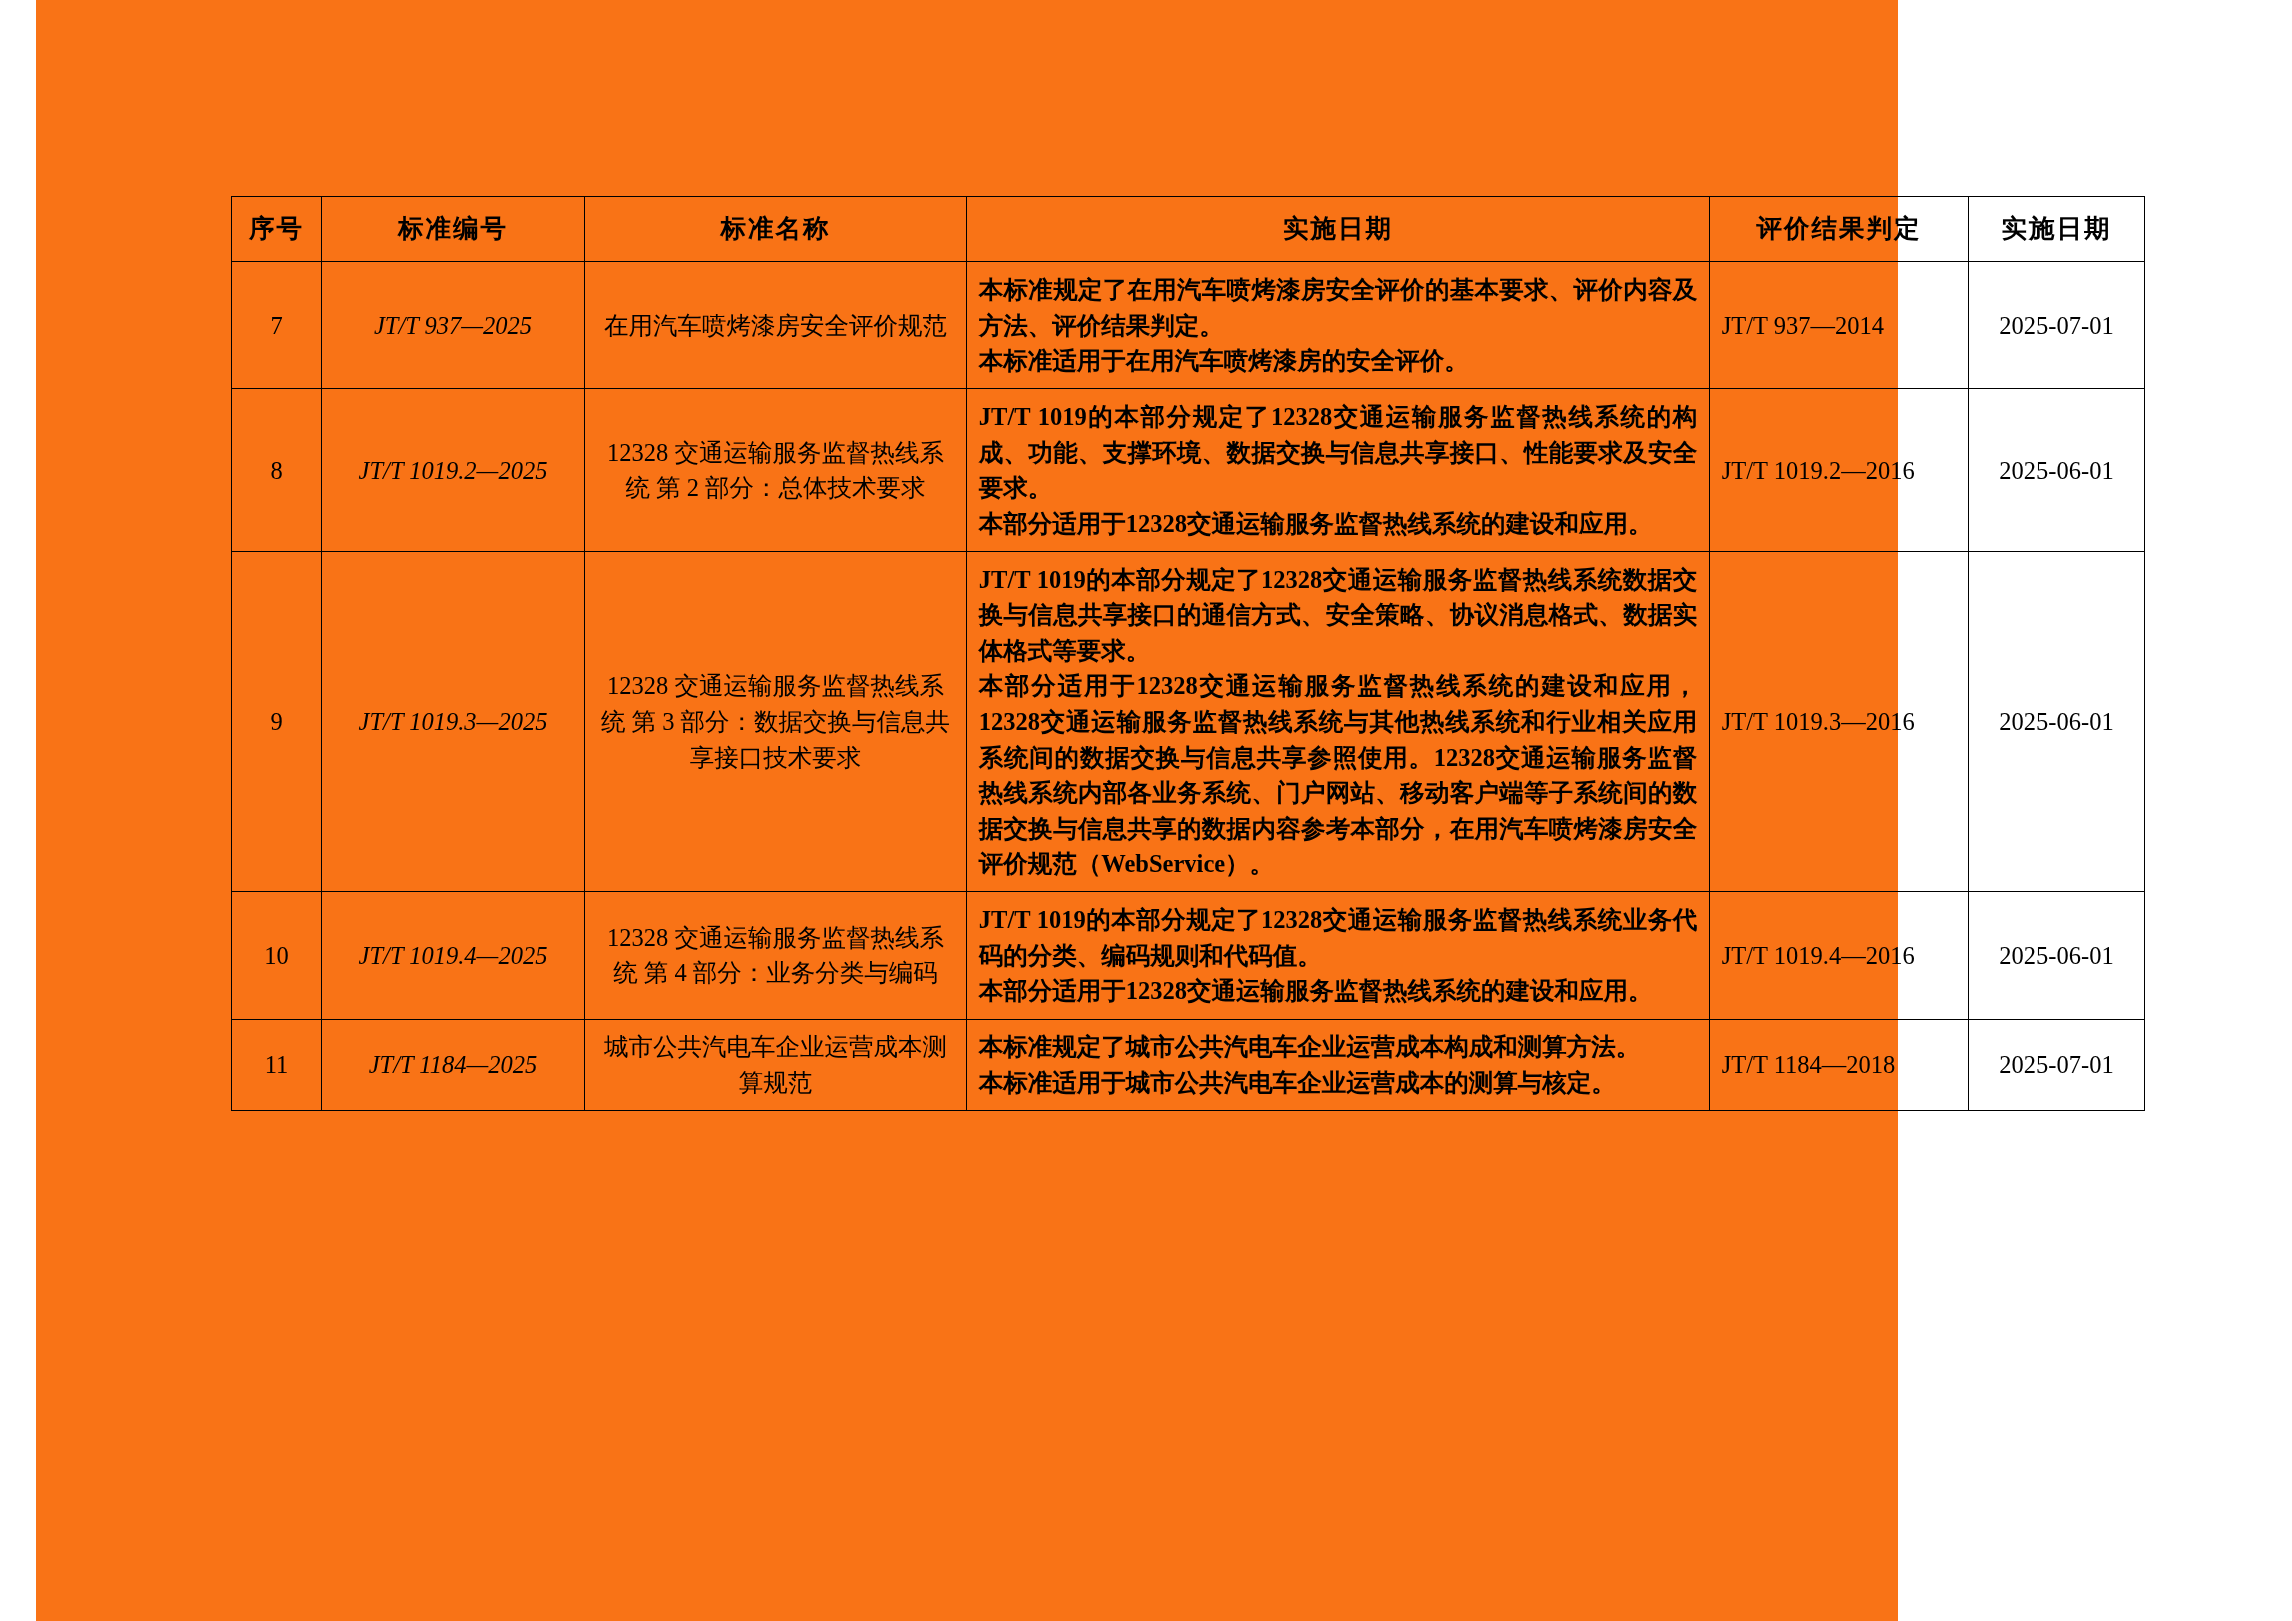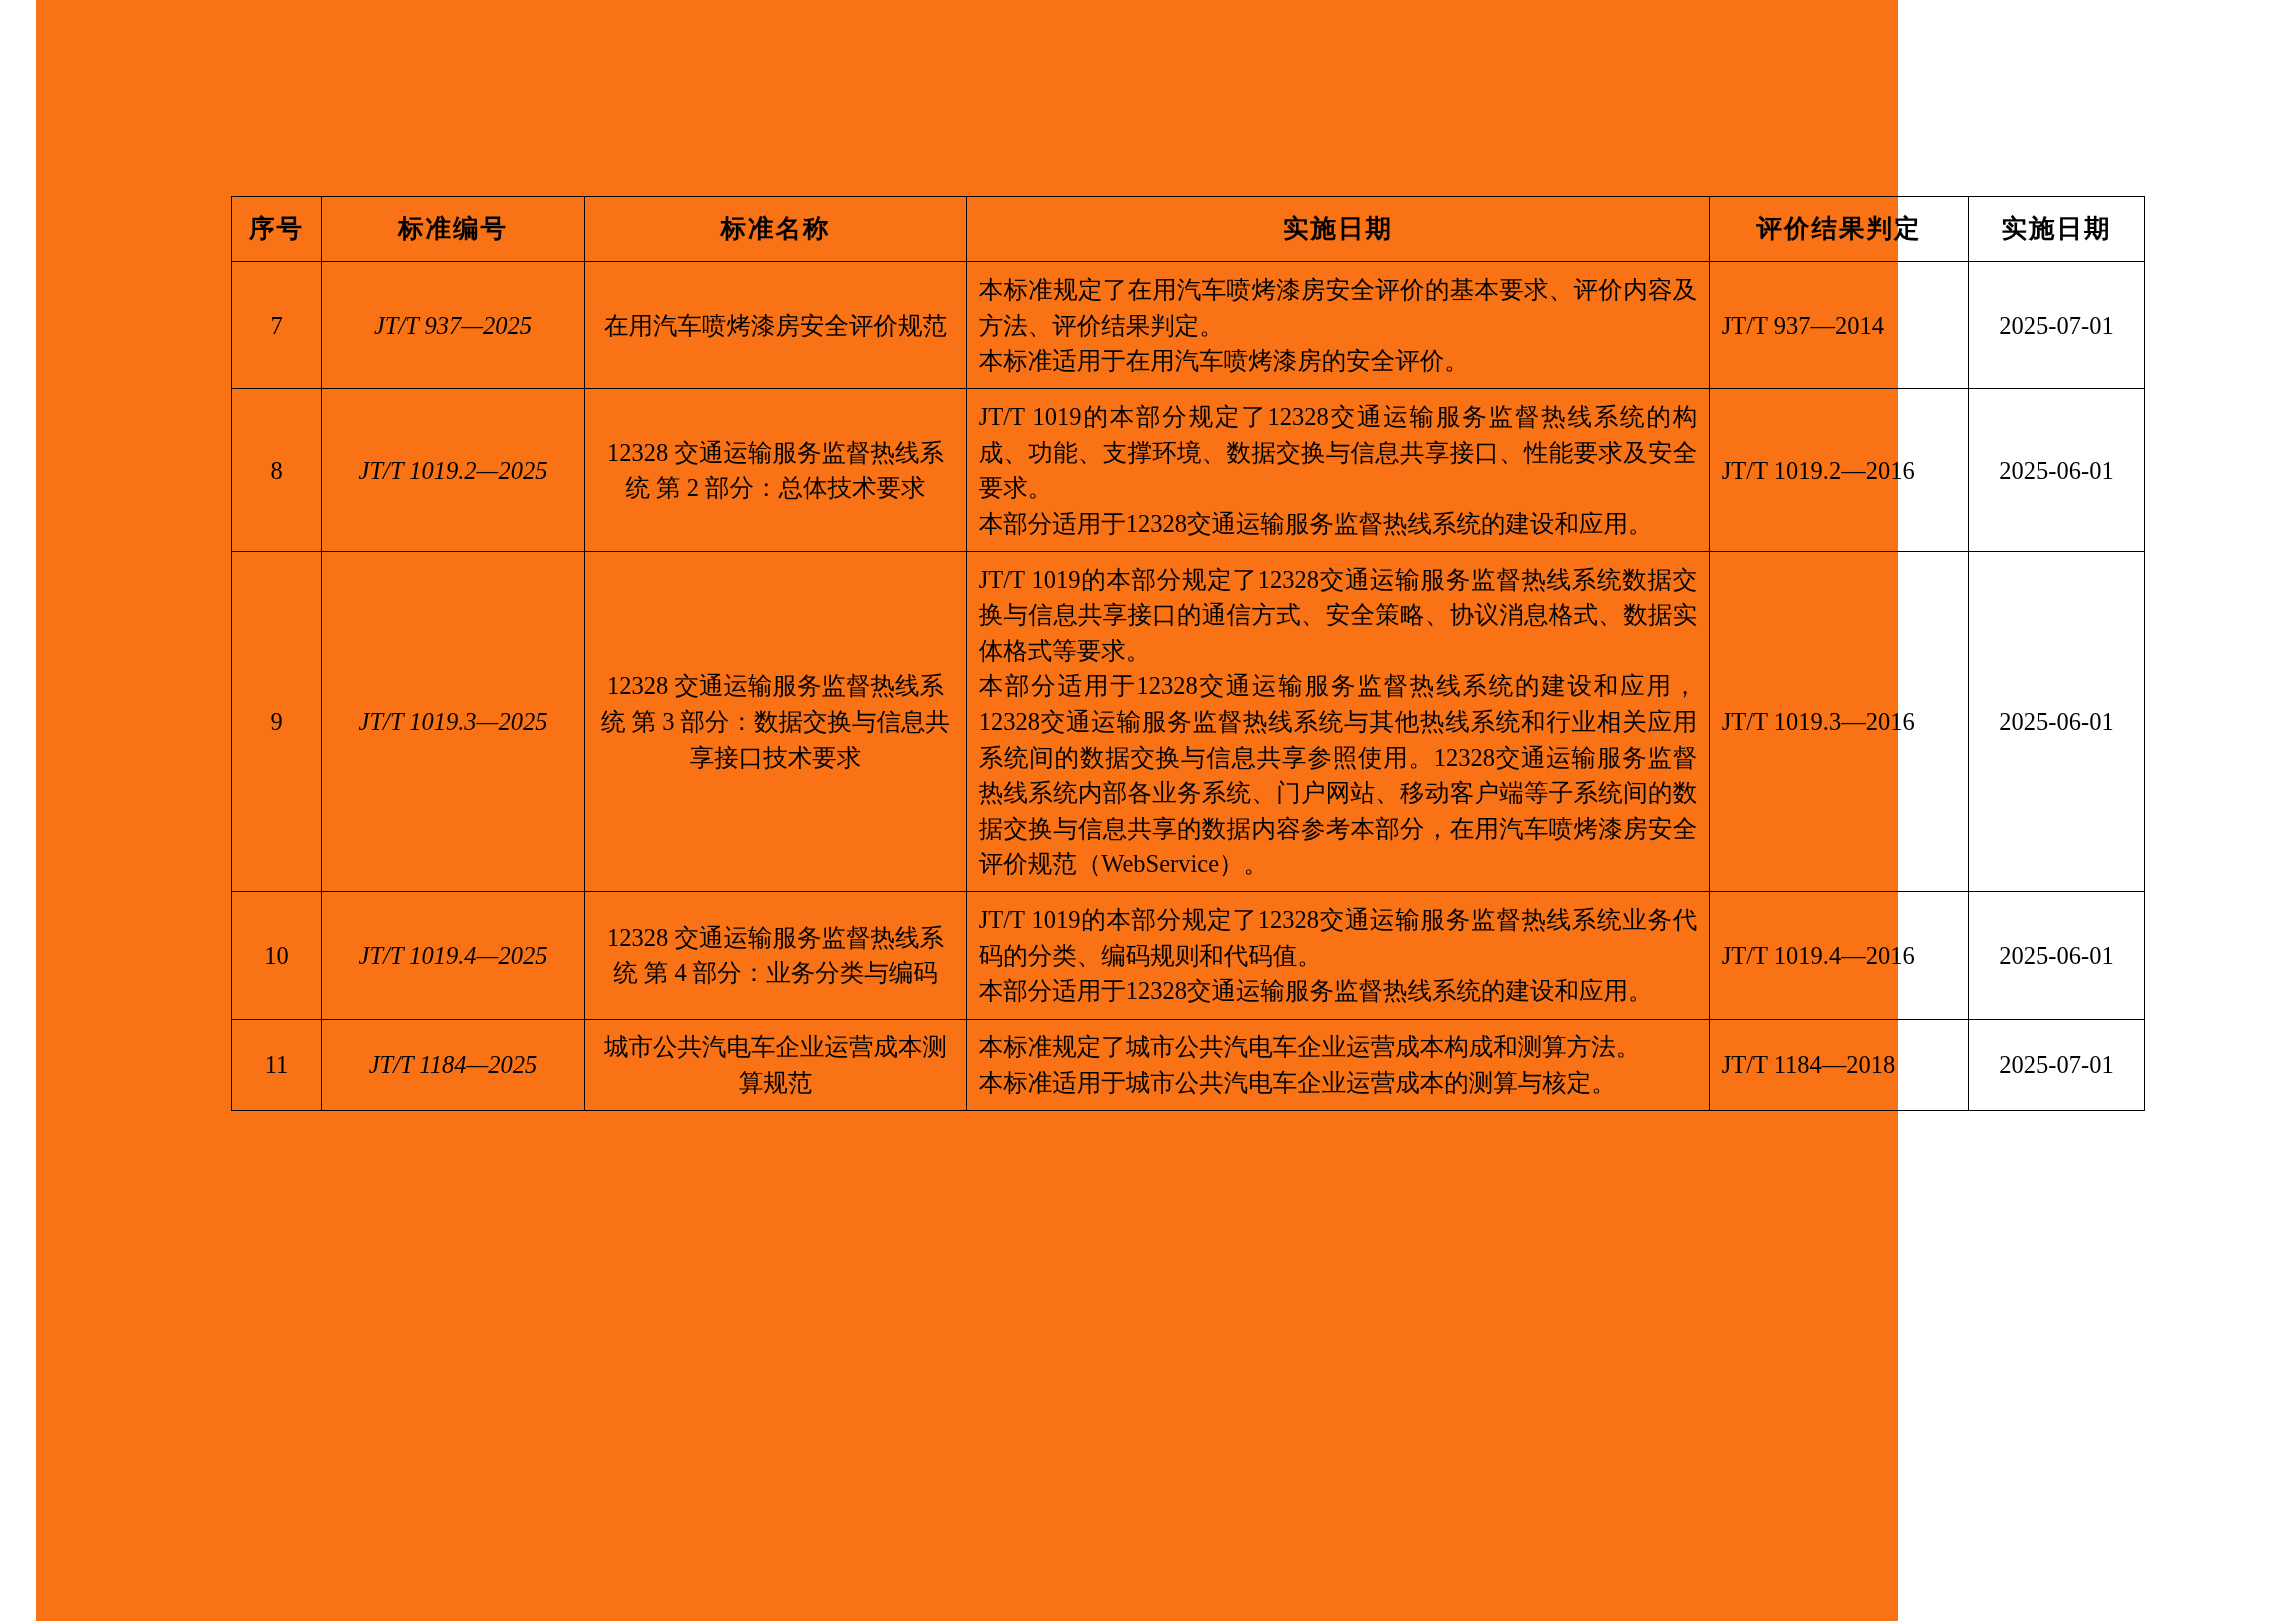--- a/index.html
+++ b/index.html
@@ -72,20 +72,21 @@
     line-height: 1.5;
   }
   td.content {
     text-align: justify;
     text-justify: inter-ideograph;
     font-size: 24.5px;
     line-height: 1.5;
   }
   td.content .para {
     display: block;
+    font-weight: bold;
   }
   td.replaced {
     text-align: left;
     font-size: 24.5px;
     white-space: nowrap;
   }
   td.date {
     text-align: center;
     font-size: 24.5px;
     white-space: nowrap;

